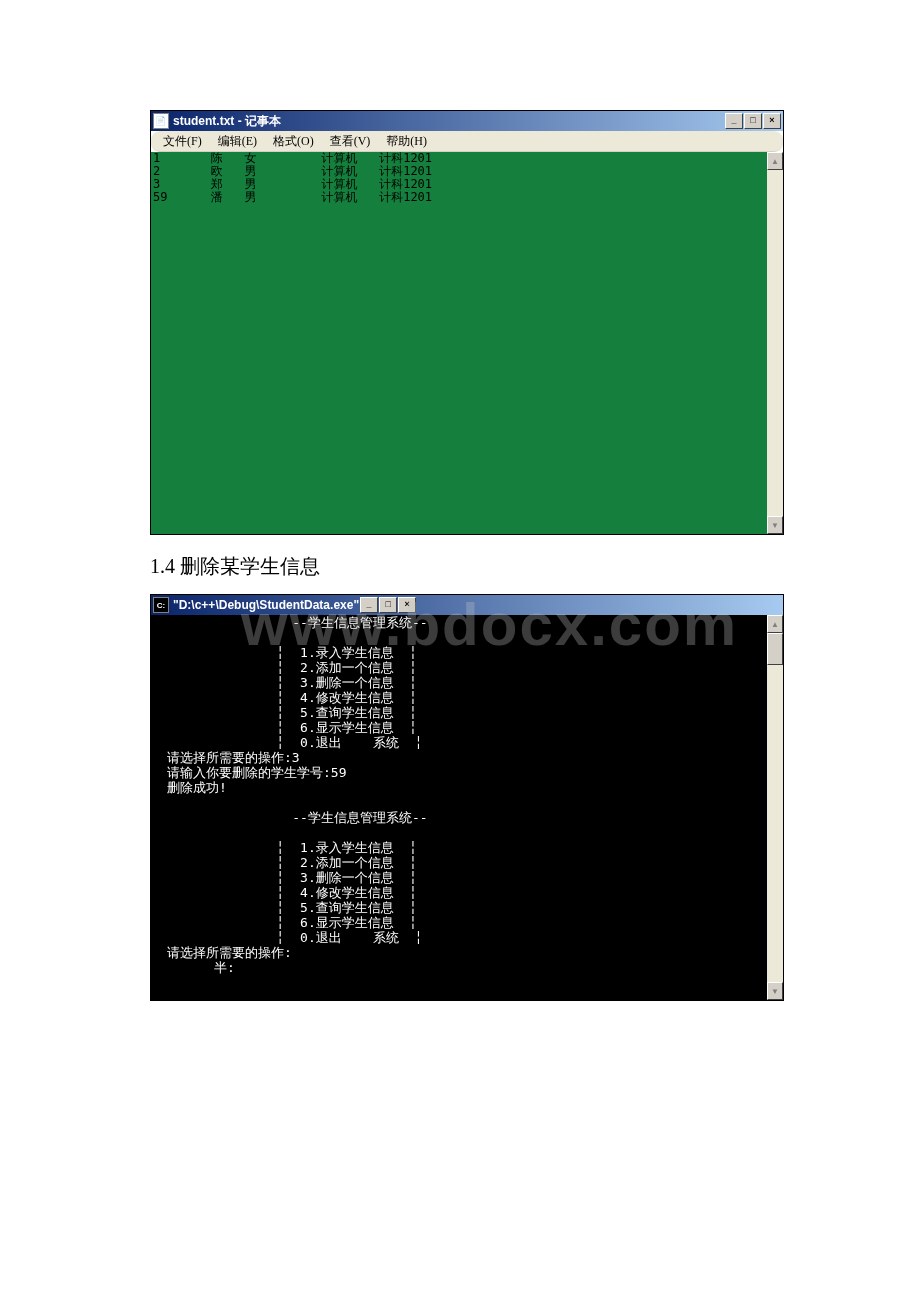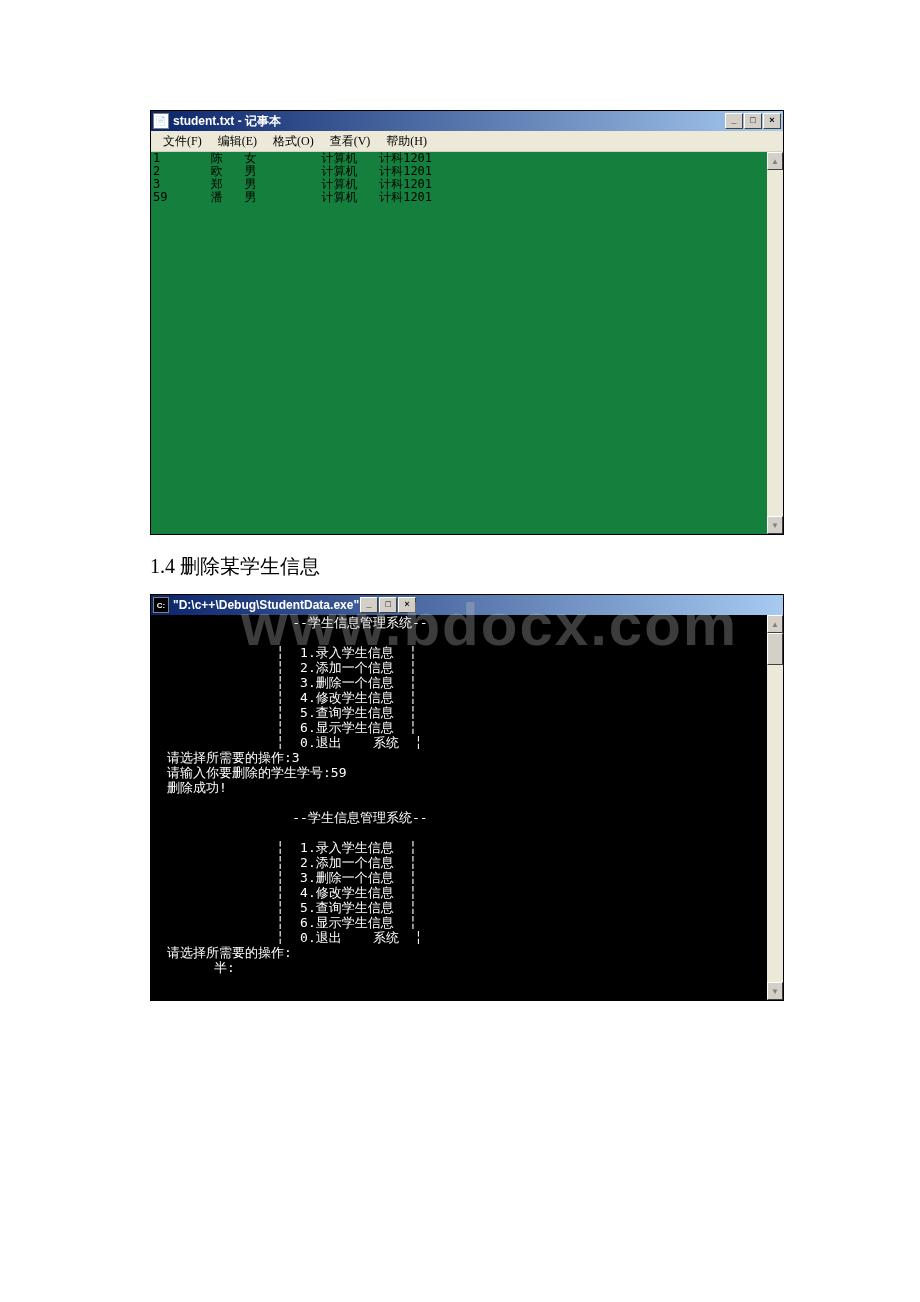--- a/index.html
+++ b/index.html
@@ -60,20 +60,21 @@
   }
   .menubar {
     background: #ece9d8;
     height: 20px;
     display: flex;
     align-items: center;
     font-family: "SimSun", "宋体", serif;
     font-size: 12px;
     border-bottom: 1px solid #d4d0c8;
     padding-left: 4px;
+    border-radius: 9px;
   }
   .menu-item { padding: 2px 8px; }
   .notepad-body {
     position: relative;
     height: 382px;
     background: #15803d;
     display: flex;
   }
   .notepad-text {
     flex: 1;

